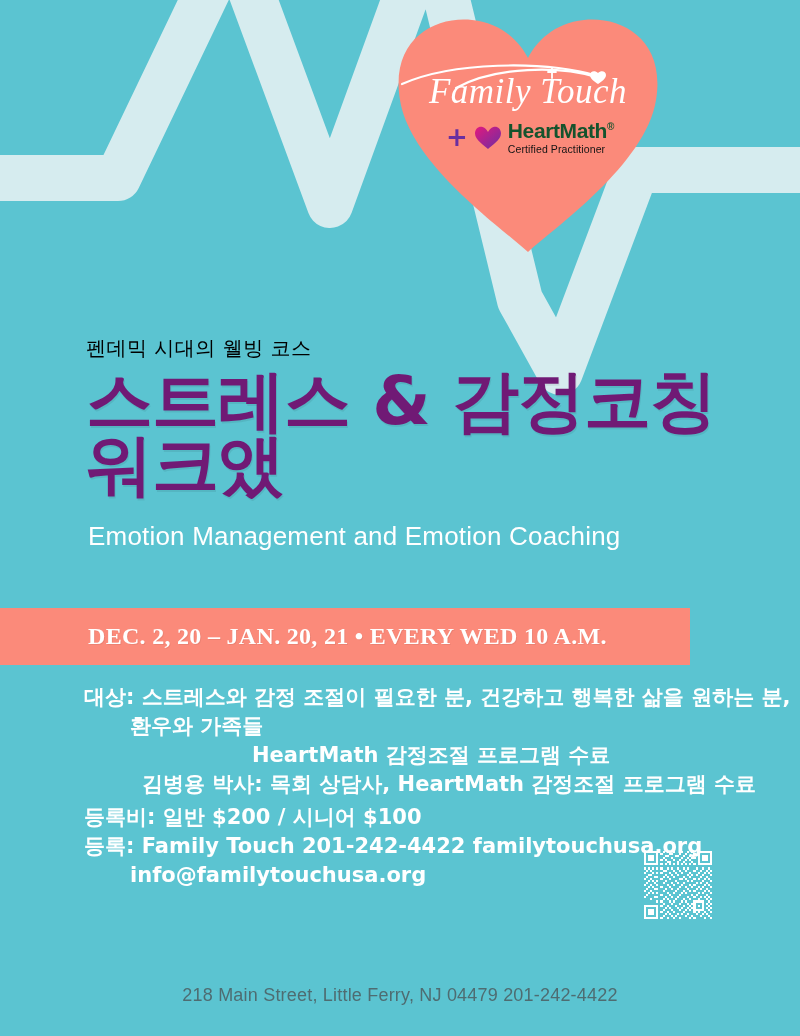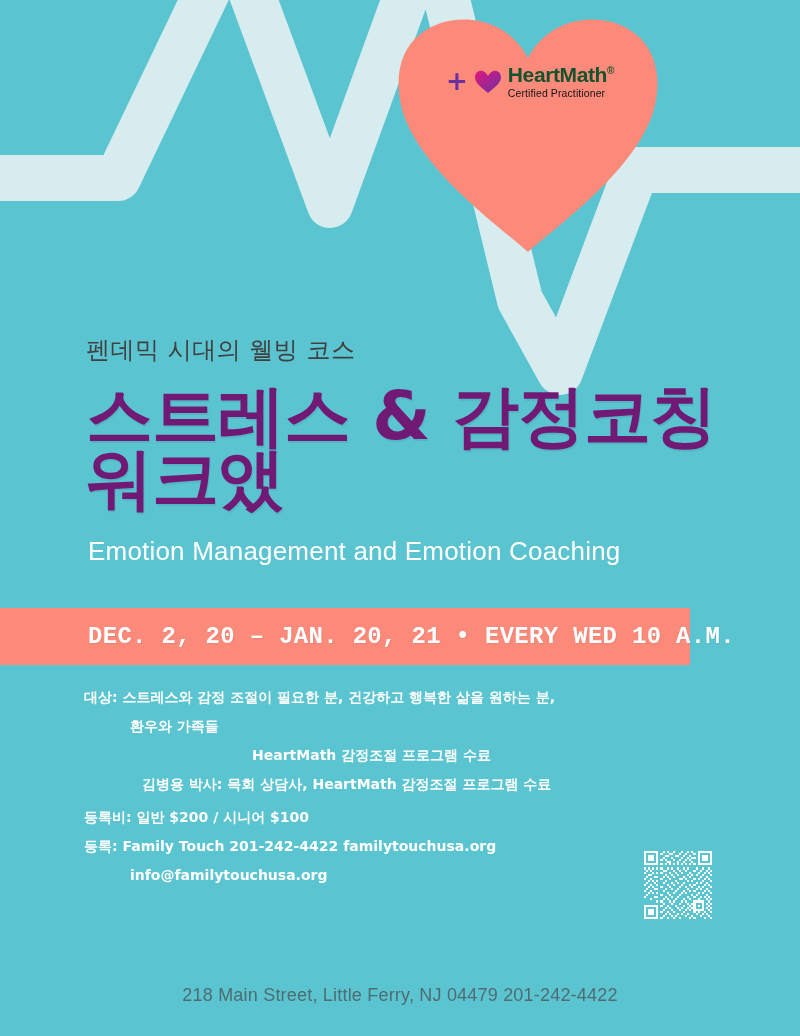--- a/index.html
+++ b/index.html
@@ -93,24 +93,24 @@
     font-family:"Liberation Sans",sans-serif;
   }
 
   
   .headline{
     position:absolute;
     left:86px; top:336px;
     width:640px;
   }
   .kicker{
-    font-size:24px;
-    color:#404040;
+    font-size:20px;
+    color:#000000;
     letter-spacing:0.5px;
-    margin:0 0 20px 0;
+    margin:0 0 10px 0;
     line-height:1.2;
     font-family:"DejaVu Sans","Liberation Sans",sans-serif;
   }
   .title-ko{
     font-size:67px;
     font-weight:700;
     color:#701a75;
     line-height:0.95;
     margin:0;
     letter-spacing:-1px;
@@ -139,33 +139,33 @@
     align-items:center;
   }
   .date-text{
     margin-left:88px;
     font-size:24px;
     font-weight:700;
     color:#ffffff;
     letter-spacing:0.3px;
     white-space:nowrap;
     text-shadow:1px 1px 0 rgba(0,0,0,0.06);
-    font-family:Liberation Mono, monospace;
+    font-family:Liberation Serif, serif;
   }
 
   
   .details{
     position:absolute;
     left:0; top:683px;
     width:800px;
     padding:0 70px 0 84px;
   }
   .det-line{
     color:#ffffff;
-    font-size:14px;
+    font-size:21px;
     font-weight:700;
     line-height:29px;
     white-space:nowrap;
     font-family:"DejaVu Sans","Liberation Sans",sans-serif;
   }
   .det-line.ind1{padding-left:46px;}
   .det-line.ind2{padding-left:58px;}
   .det-line.ind3{padding-left:168px;}
   .det-line.ind4{padding-left:46px;}
 
@@ -200,20 +200,29 @@
     <path d="M -20 178 L 118 178 L 232 -60 L 330 205 L 430 -70 L 520 300 L 560 372 L 636 170 L 820 170" fill="none" stroke="#D6ECEF" stroke-width="46" stroke-linejoin="round" stroke-linecap="round"></path>
   </svg>
 
   <div class="heart-wrap">
     <svg class="heart-svg" viewBox="0 0 272 242" aria-hidden="true">
       <path d="M136 238 C 110 214, 18 150, 8 86 C -2 26, 42 2, 80 6 C 110 9, 128 28, 136 44 C 144 28, 162 9, 192 6 C 230 2, 274 26, 264 86 C 254 150, 162 214, 136 238 Z" fill="#FB8A7A"></path>
     </svg>
 
     <div class="logo-block">
 
+      <span class="ft-script">
+        <svg class="ft-swoosh" viewBox="0 0 272 30" aria-hidden="true">
+          <path d="M10 24 C 60 2, 150 0, 206 16" fill="none" stroke="#ffffff" stroke-width="2.2" stroke-linecap="round"></path>
+          <path d="M64 28 C 104 6, 168 6, 204 17" fill="none" stroke="#ffffff" stroke-width="2.2" stroke-linecap="round"></path>
+          <path d="M206 13 c -3 -3 -8 -2 -8 2 c 0 4 5 7 8 9 c 3 -2 8 -5 8 -9 c 0 -4 -5 -5 -8 -2 z" fill="#ffffff"></path>
+          <path d="M160 8 l 0 10 M156 12 l 8 0" stroke="#ffffff" stroke-width="1.8" stroke-linecap="round"></path>
+        </svg>
+        <span class="ft-word">Family Touch</span>
+      </span>
 
       <div class="hm-row">
         <span class="hm-plus">+</span>
         <svg class="hm-heart" viewBox="0 0 28 25" aria-hidden="true">
           <defs>
             <linearGradient id="hmg" x1="0" y1="0" x2="1" y2="1">
               <stop offset="0%" stop-color="#E2187E"></stop>
               <stop offset="100%" stop-color="#6C2FA3"></stop>
             </linearGradient>
           </defs>

